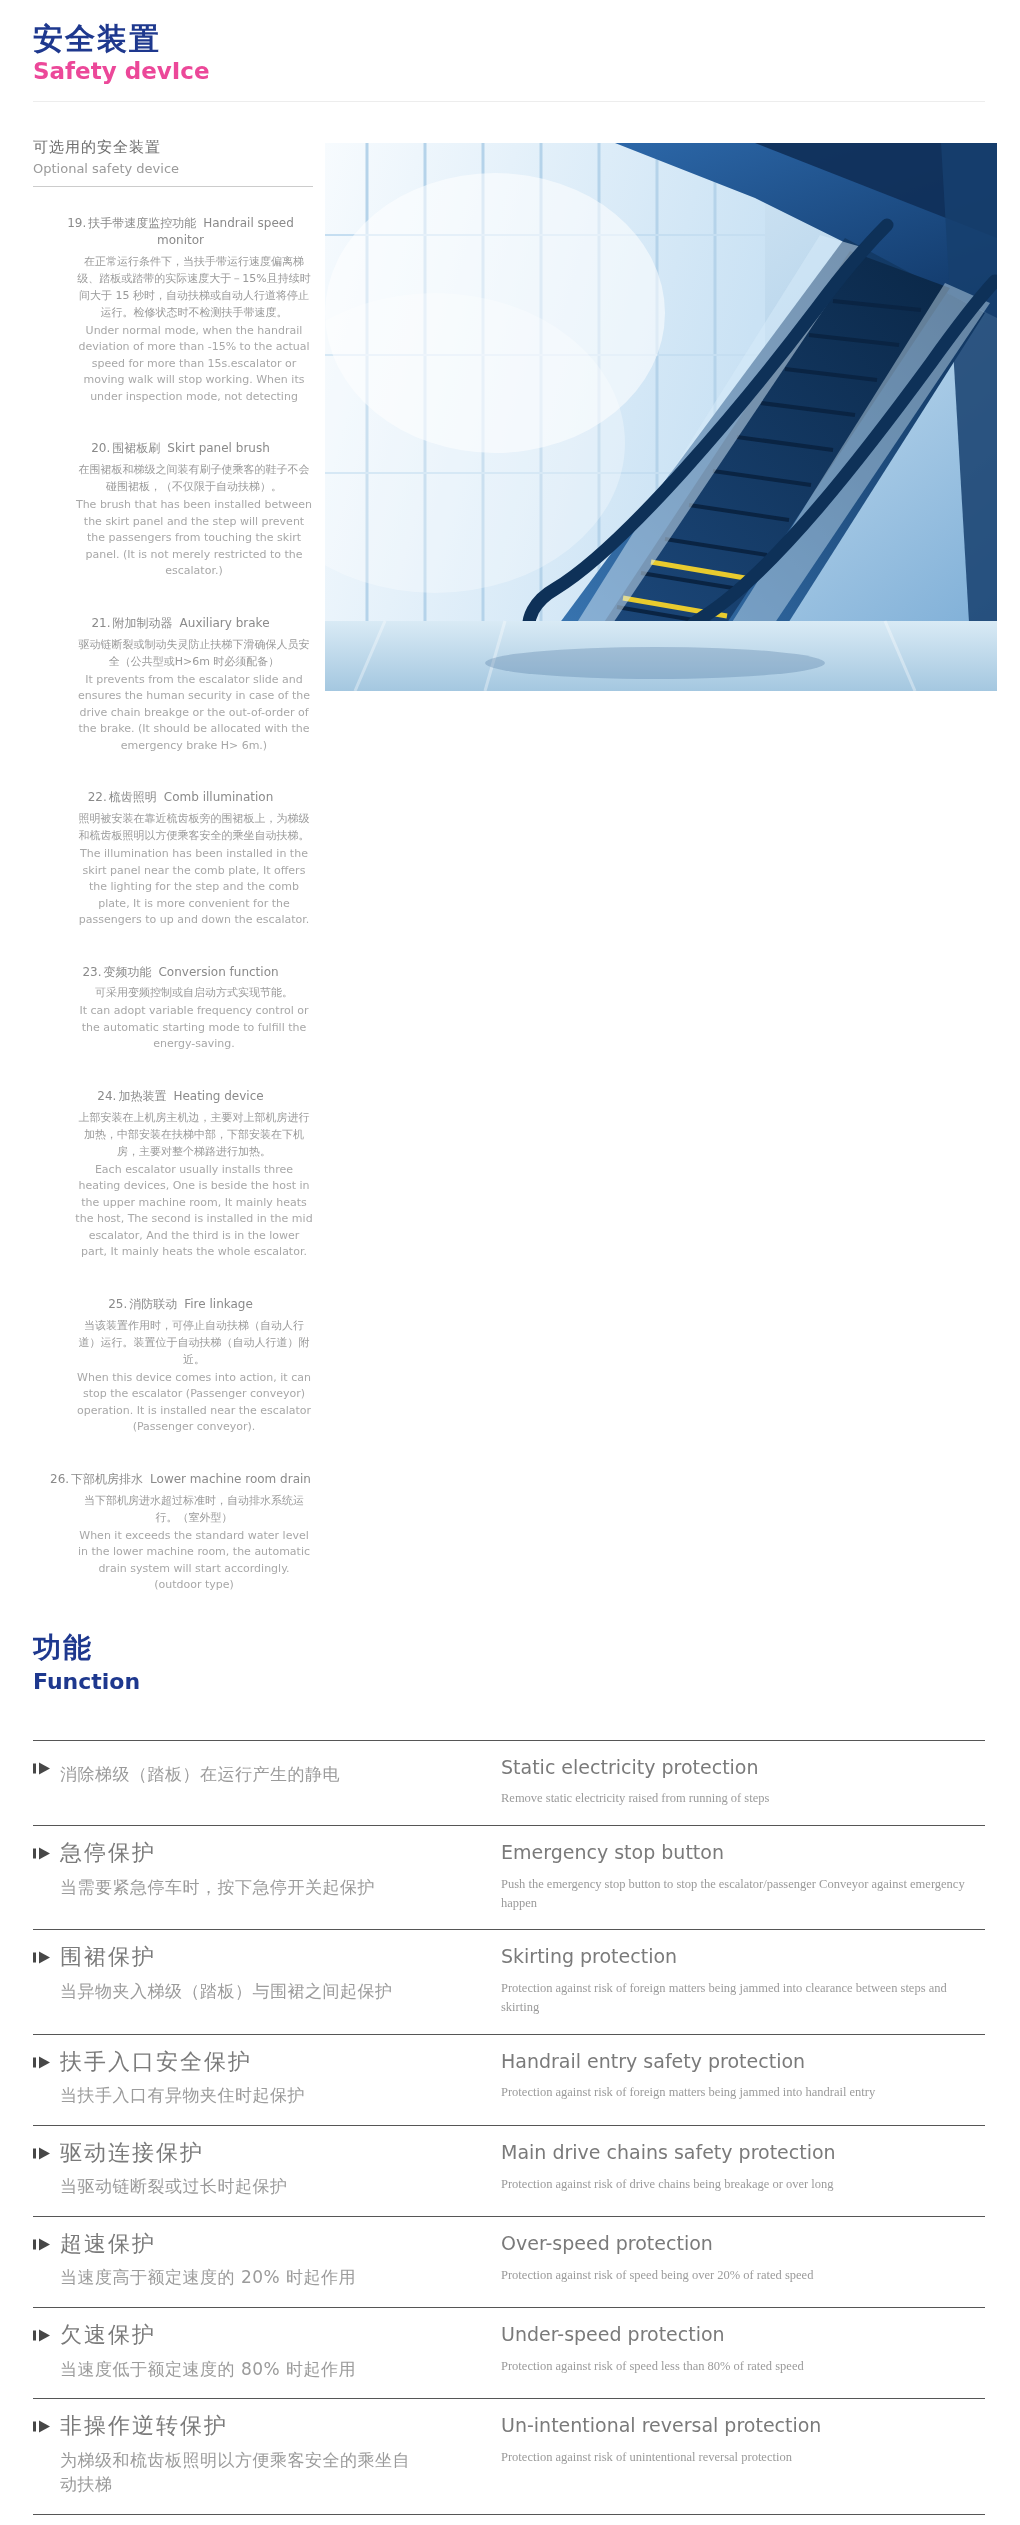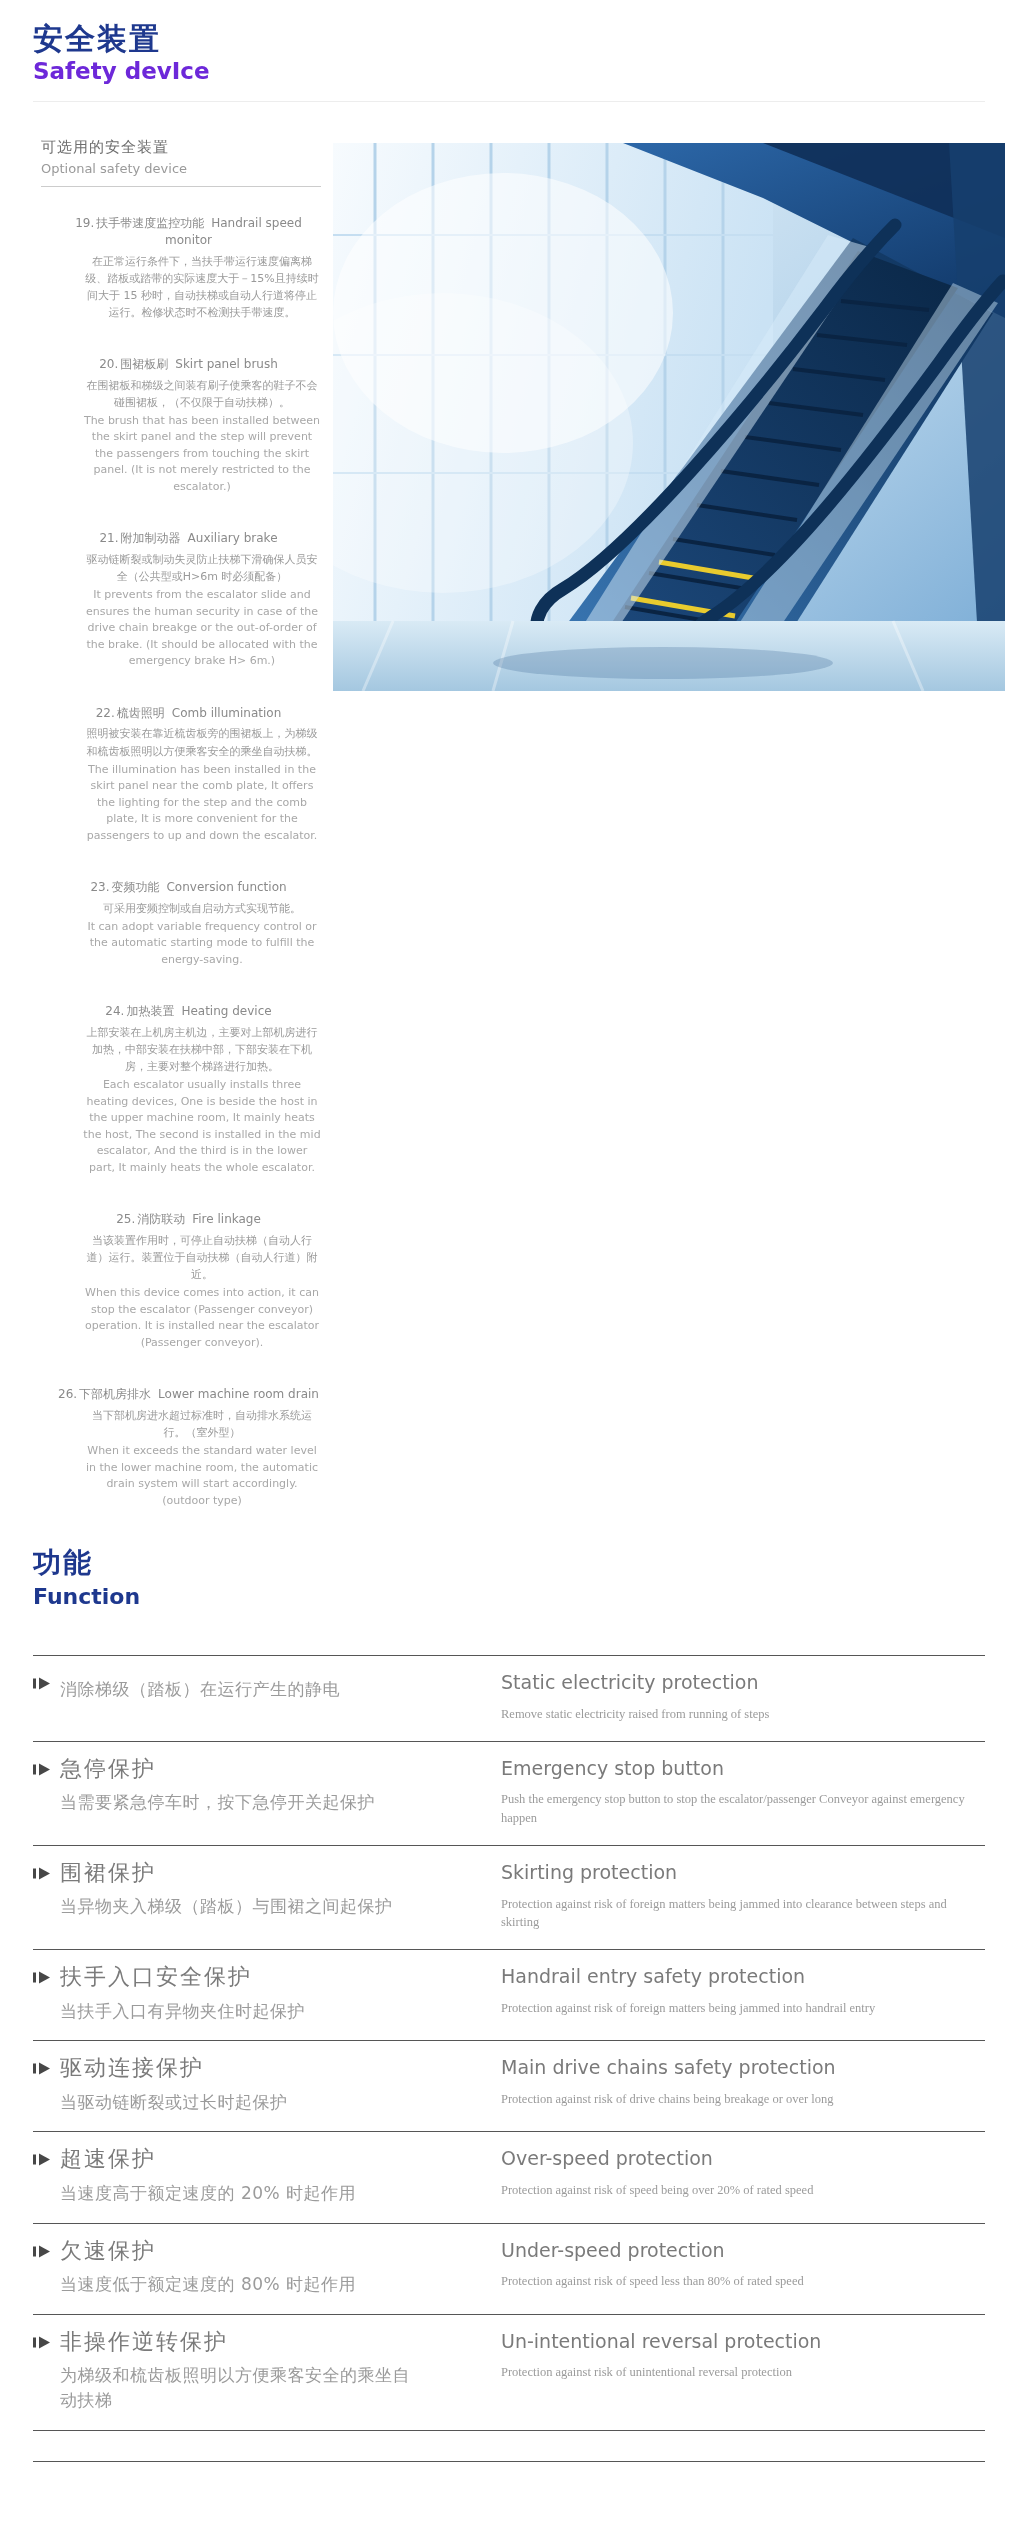--- a/index.html
+++ b/index.html
@@ -8,24 +8,24 @@
     width:1020px;
     height:2525px;
     background:#ffffff;
     font-family:"DejaVu Sans","Liberation Sans",sans-serif;
     box-sizing:border-box;
     padding:22px 35px 0 33px;
     overflow:hidden;
   }
   
   .title-cn{font-size:30px;font-weight:700;color:#1e388e;letter-spacing:2px;margin:0;line-height:1.15;}
-  .title-en{font-size:23px;font-weight:700;color:#6d28d9;margin:1px 0 0;line-height:1.2;}
+  .title-en{font-size:23px;font-weight:700;color:#ec4899;margin:1px 0 0;line-height:1.2;}
   .header-rule{border:none;border-top:1px solid #ededed;margin:16px 0 0;}
   
-  .optional{position:relative;margin-top:36px;min-height:1062px;margin-left:8px;}
+  .optional{position:relative;margin-top:36px;min-height:1062px;}
   .opt-cn{font-size:15px;color:#6e6e6e;letter-spacing:1px;}
   .opt-en{font-size:13px;color:#9a9a9a;margin-top:4px;}
   .opt-rule{border:none;border-top:1px solid #cccccc;width:280px;margin:10px 0 0;}
   .devices{width:280px;margin-top:28px;text-align:center;}
   .device{margin-bottom:35px;padding-left:15px;}
   .dev-title{font-size:12px;color:#8a8a8a;line-height:1.4;}
   .dev-title .cnpart{margin-left:2px;}
   .dev-title .enpart{margin-left:7px;}
   .dev-body{margin-left:27px;}
   .dev-cn{font-size:11px;color:#9a9a9a;line-height:1.55;margin:4px 0 0;}
@@ -64,20 +64,21 @@
     <hr class="opt-rule">
 
     <div class="devices">
 
       <div class="device">
         <div class="dev-title">
           <span>19.</span><span class="cnpart">扶手带速度监控功能</span><span class="enpart">Handrail speed monitor</span>
         </div>
         <div class="dev-body">
           <p class="dev-cn">在正常运行条件下，当扶手带运行速度偏离梯级、踏板或踏带的实际速度大于－15%且持续时间大于 15 秒时，自动扶梯或自动人行道将停止运行。检修状态时不检测扶手带速度。</p>
+          <p class="dev-en">Under normal mode, when the handrail deviation of more than -15% to the actual speed for more than 15s.escalator or moving walk will stop working. When its under inspection mode, not detecting</p>
         </div>
       </div>
 
       <div class="device">
         <div class="dev-title">
           <span>20.</span><span class="cnpart">围裙板刷</span><span class="enpart">Skirt panel brush</span>
         </div>
         <div class="dev-body">
           <p class="dev-cn">在围裙板和梯级之间装有刷子使乘客的鞋子不会碰围裙板，（不仅限于自动扶梯）。</p>
           <p class="dev-en">The brush that has been installed between the skirt panel and the step will prevent the passengers from touching the skirt panel. (It is not merely restricted to the escalator.)</p>

